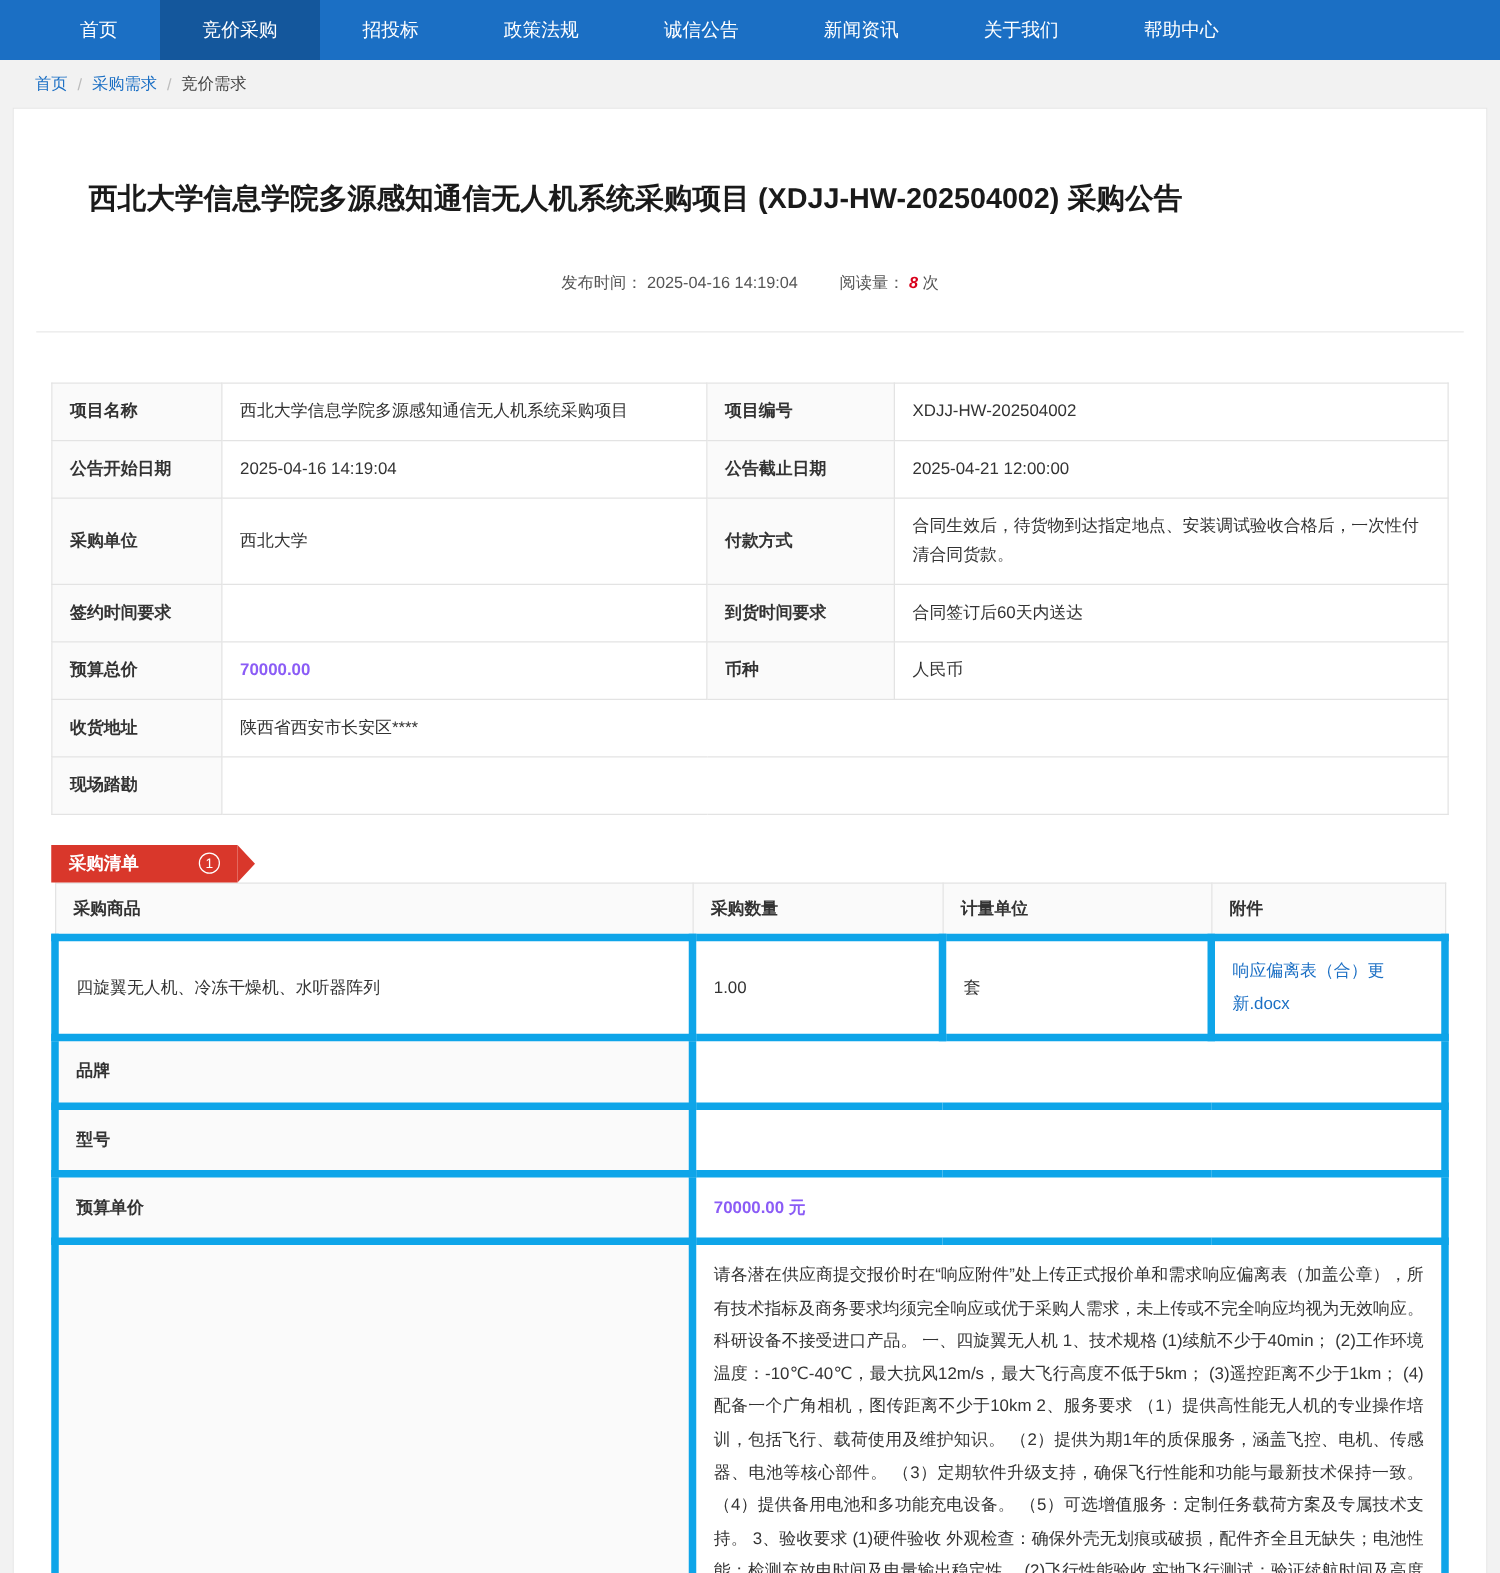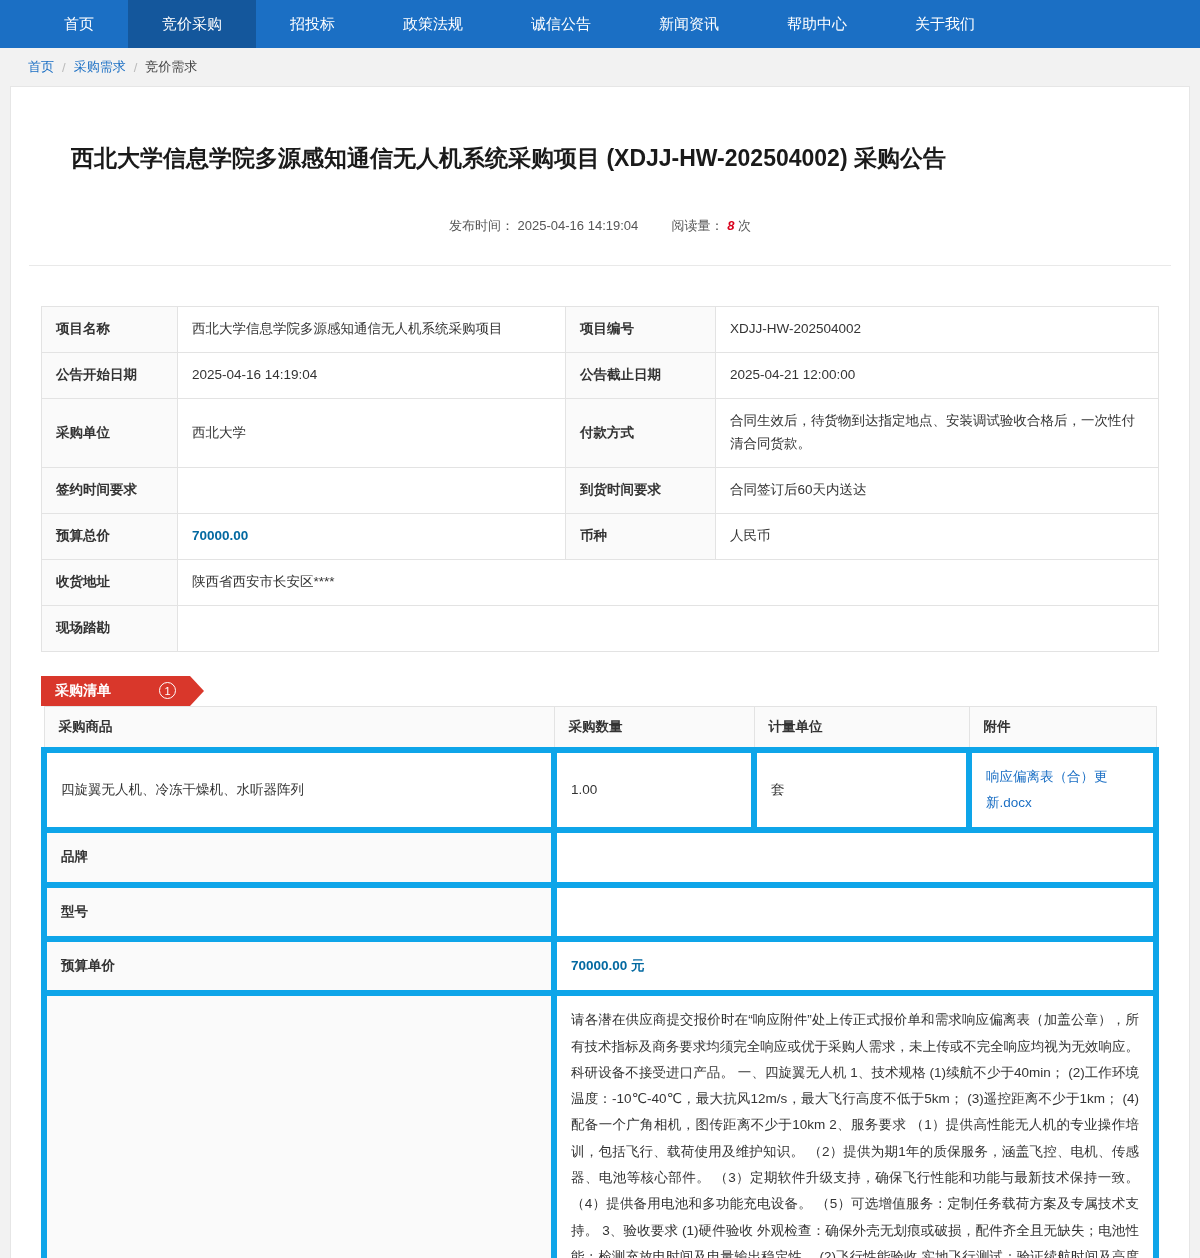--- a/index.html
+++ b/index.html
@@ -88,21 +88,21 @@
   }
   td.lbl {
     background: #fafafa;
     font-weight: bold;
     color: #333;
     width: 136px;
   }
   td.val { background: #ffffff; }
   td.val.w1 { width: 388px; }
   td.lbl.w2 { width: 150px; }
-  .red { color: #0369a1; font-weight: bold; }
+  .red { color: #8b5cf6; font-weight: bold; }
 
   
   .sec-wrap { width: 1118px; margin: 24px auto 0 auto; position: relative; }
   .sec-tag {
     display: inline-flex;
     align-items: center;
     background: #d9372b;
     color: #fff;
     font-size: 14px;
     font-weight: bold;
@@ -168,22 +168,22 @@
 <body>
 
 <div class="topbar">
   <div class="nav-spacer"></div>
   <a href="#">首页</a>
   <a href="#" class="active">竞价采购</a>
   <a href="#">招投标</a>
   <a href="#">政策法规</a>
   <a href="#">诚信公告</a>
   <a href="#">新闻资讯</a>
+  <a href="#">关于我们</a>
   <a href="#">帮助中心</a>
-  <a href="#">关于我们</a>
 </div>
 
 <div class="breadcrumb">
   <a href="#">首页</a>
   <span class="sep">/</span>
   <a href="#">采购需求</a>
   <span class="sep">/</span>
   <span class="cur">竞价需求</span>
 </div>
 

